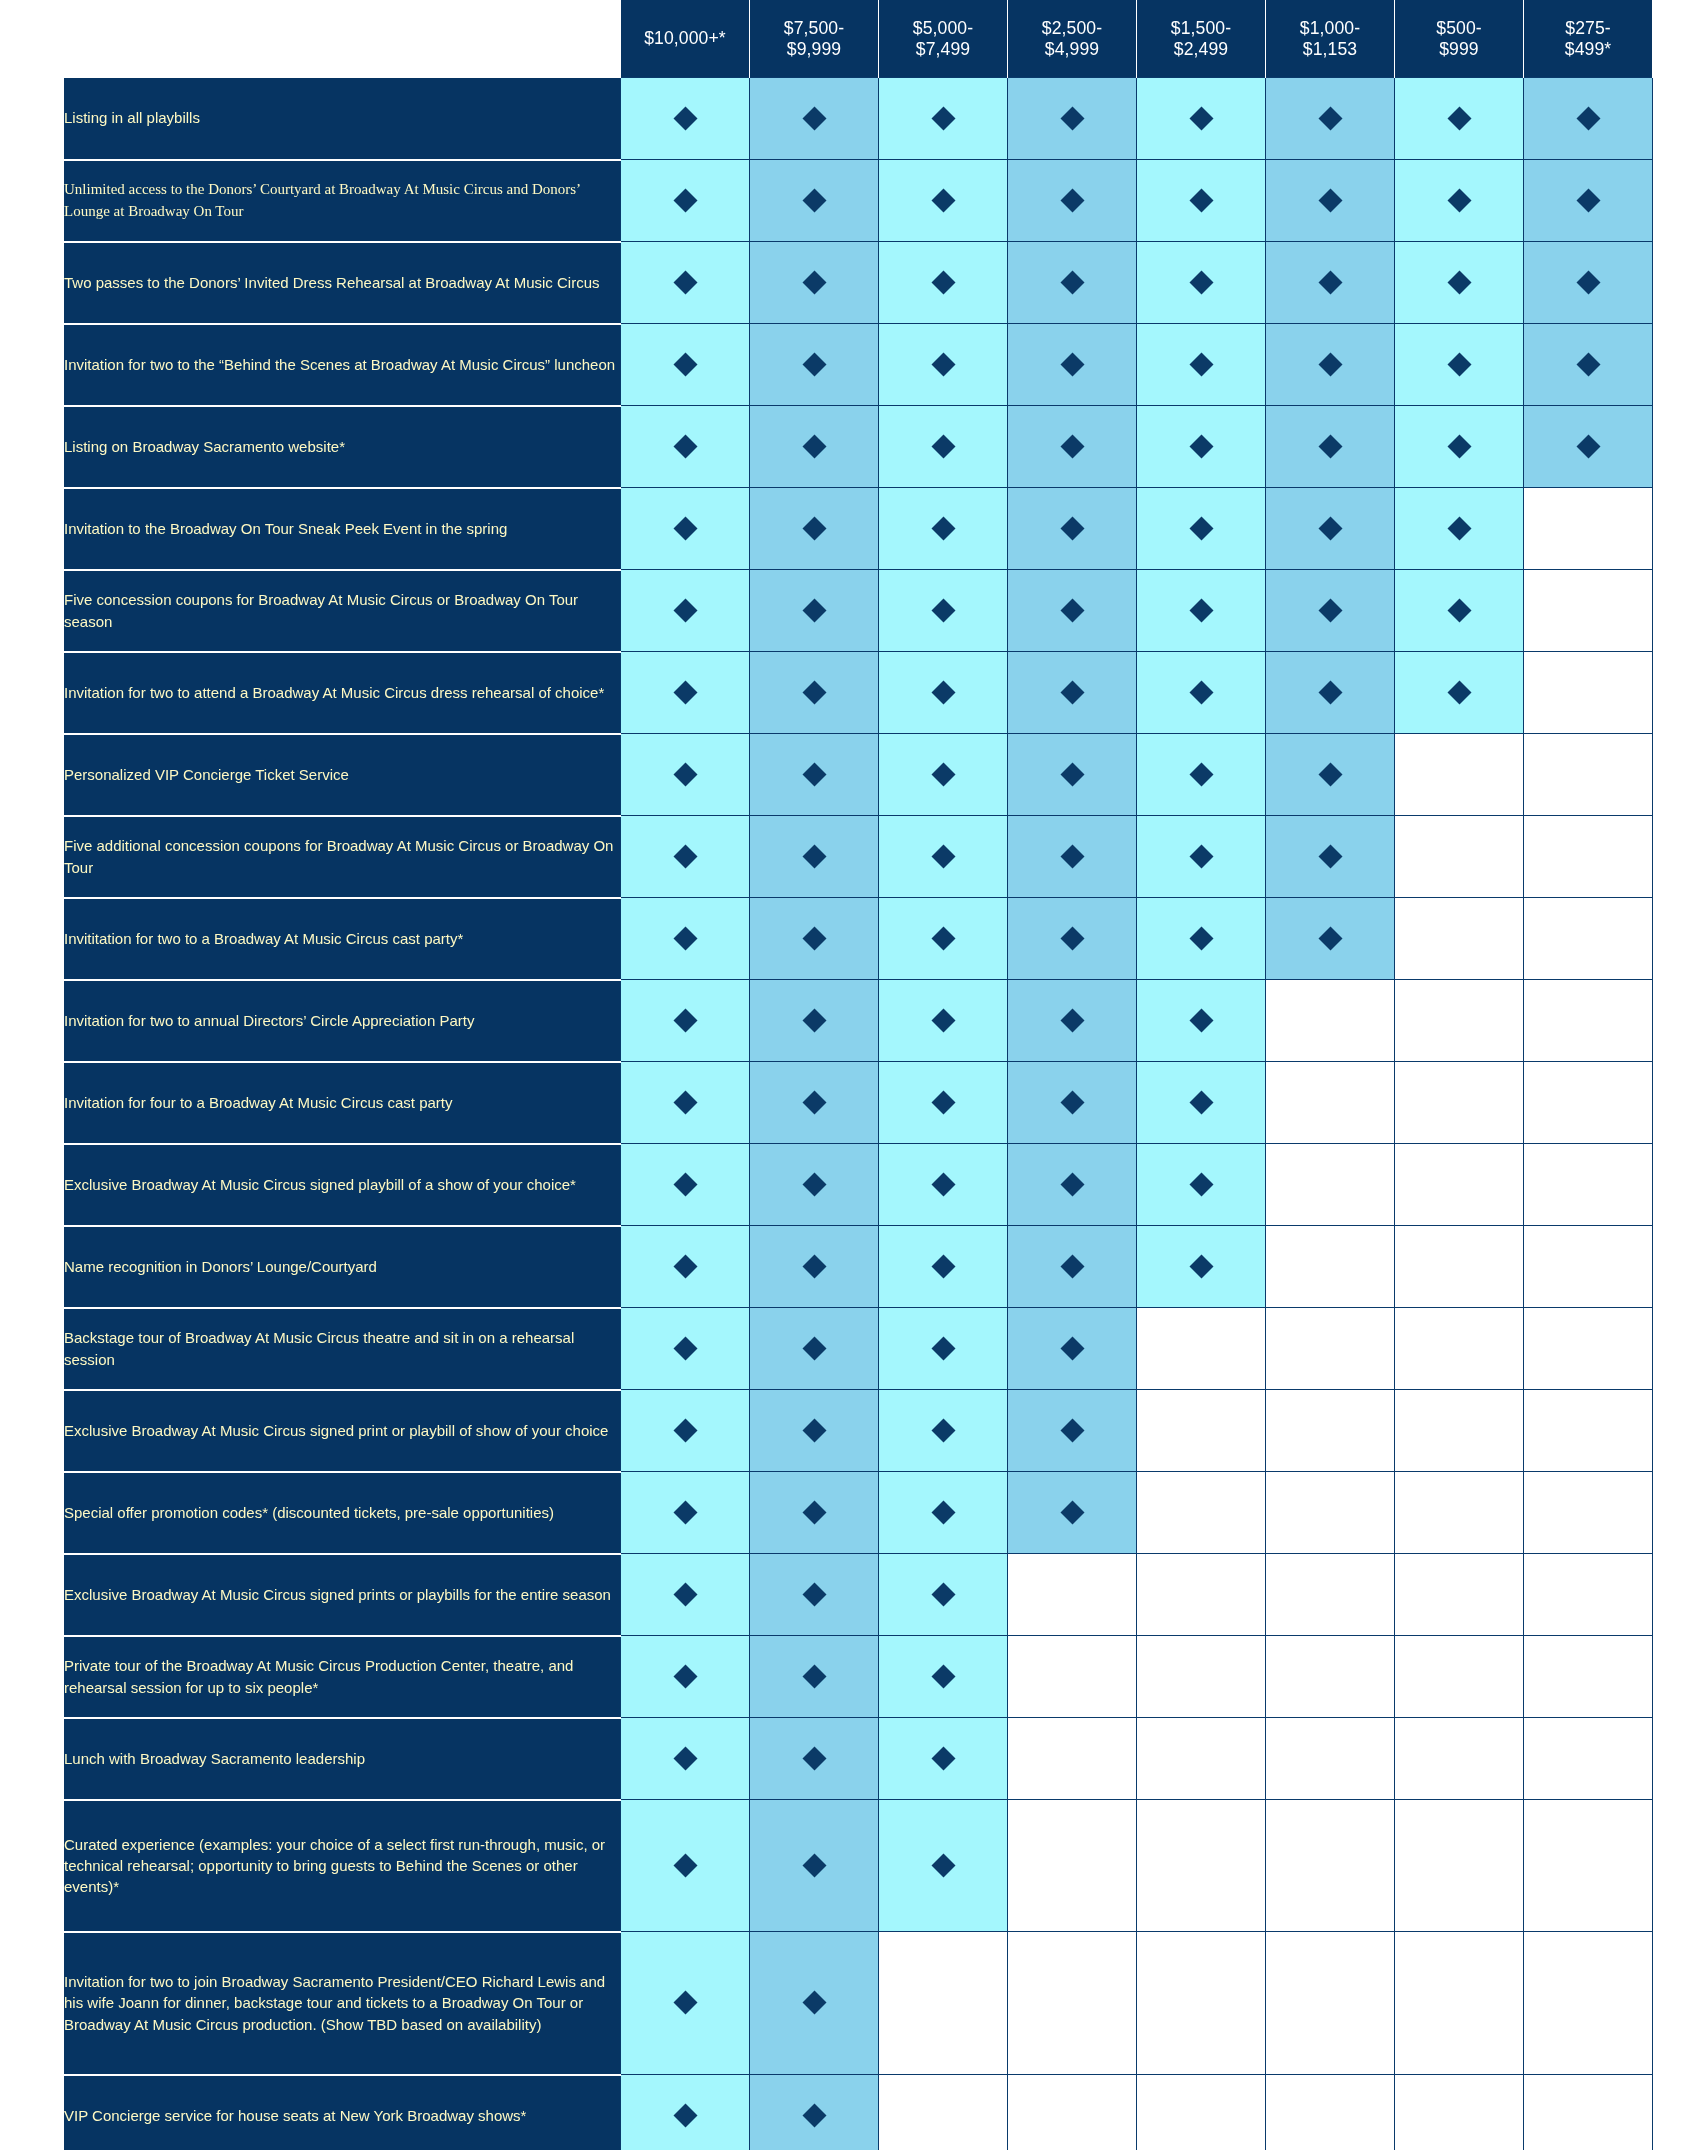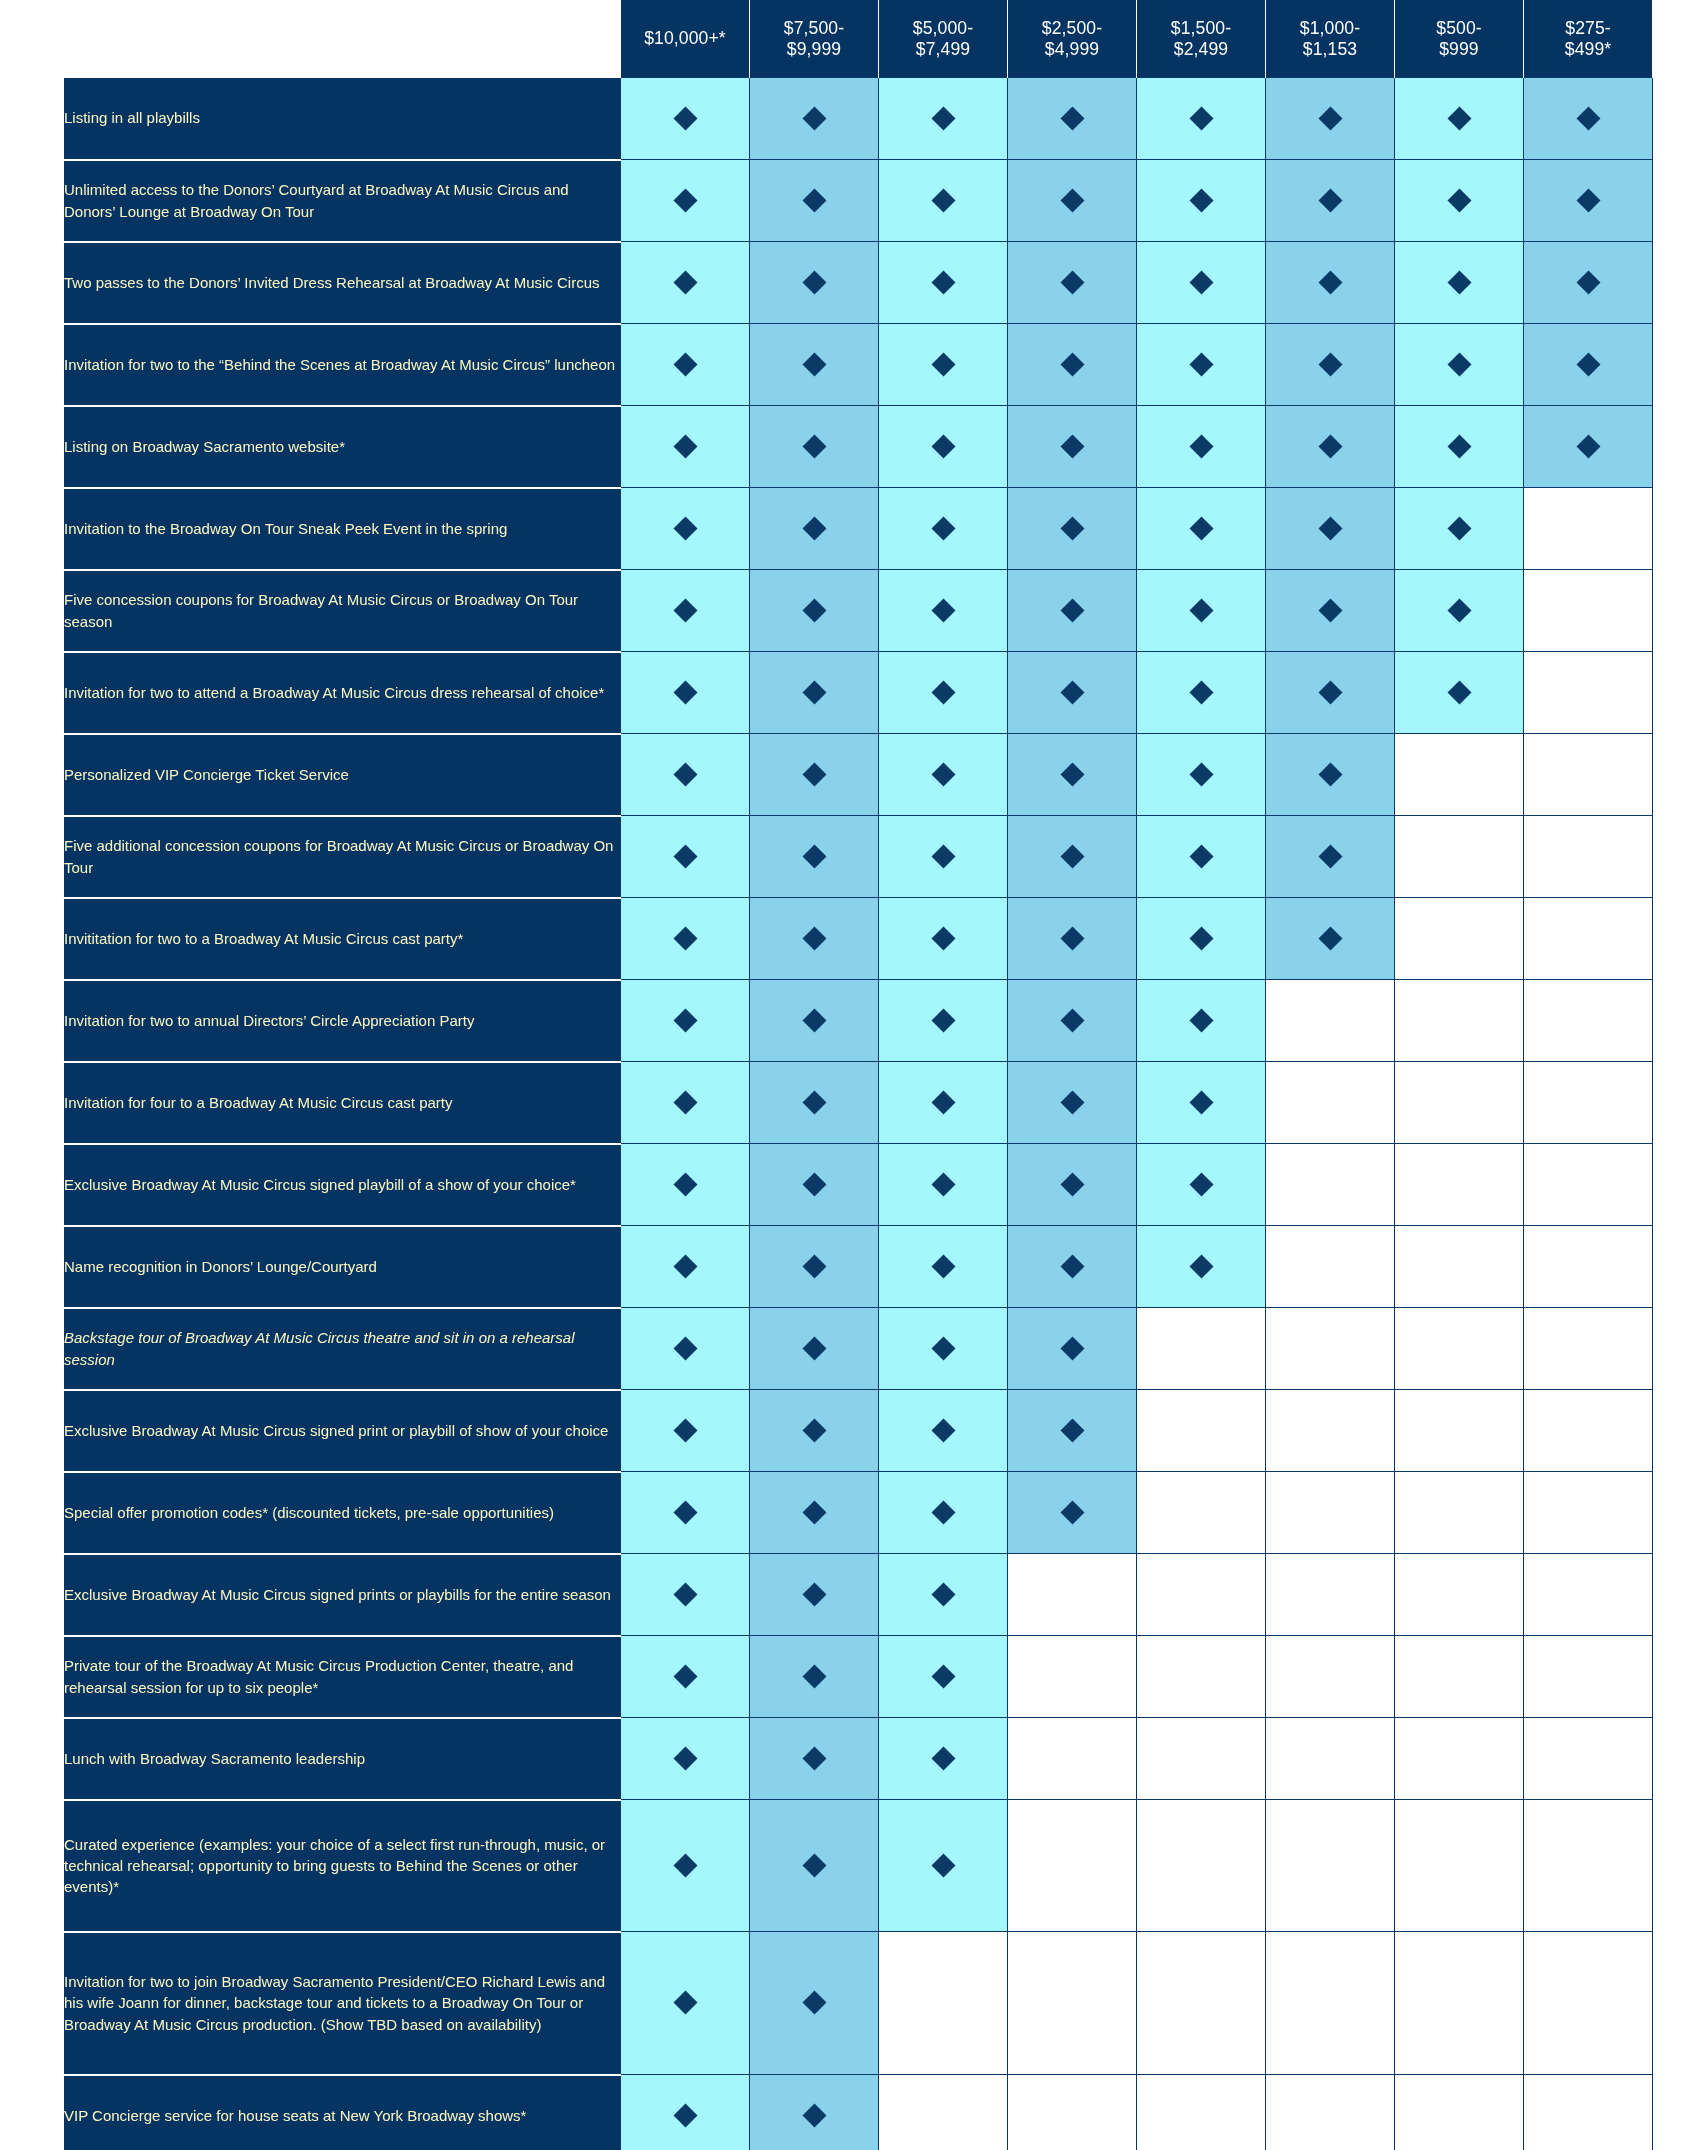--- a/index.html
+++ b/index.html
@@ -137,21 +137,21 @@
           <td class="row-label">Listing in all playbills</td>
           <td class="cell on tint-a"><span class="dia"></span></td>
           <td class="cell on tint-b"><span class="dia"></span></td>
           <td class="cell on tint-a"><span class="dia"></span></td>
           <td class="cell on tint-b"><span class="dia"></span></td>
           <td class="cell on tint-a"><span class="dia"></span></td>
           <td class="cell on tint-b"><span class="dia"></span></td>
           <td class="cell on tint-a"><span class="dia"></span></td>
           <td class="cell on tint-b"><span class="dia"></span></td>
         </tr>
-        <tr class="trow" style="height: 82px;">
+        <tr class="trow" style="height: 82px; font-family: Liberation Serif, serif;">
           <td class="row-label">Unlimited access to the Donors’ Courtyard at Broadway At Music Circus and Donors’ Lounge at Broadway On Tour</td>
           <td class="cell on tint-a"><span class="dia"></span></td>
           <td class="cell on tint-b"><span class="dia"></span></td>
           <td class="cell on tint-a"><span class="dia"></span></td>
           <td class="cell on tint-b"><span class="dia"></span></td>
           <td class="cell on tint-a"><span class="dia"></span></td>
           <td class="cell on tint-b"><span class="dia"></span></td>
           <td class="cell on tint-a"><span class="dia"></span></td>
           <td class="cell on tint-b"><span class="dia"></span></td>
         </tr>
@@ -291,21 +291,21 @@
           <td class="row-label">Name recognition in Donors’ Lounge/Courtyard</td>
           <td class="cell on tint-a"><span class="dia"></span></td>
           <td class="cell on tint-b"><span class="dia"></span></td>
           <td class="cell on tint-a"><span class="dia"></span></td>
           <td class="cell on tint-b"><span class="dia"></span></td>
           <td class="cell on tint-a"><span class="dia"></span></td>
           <td class="cell off tint-b"></td>
           <td class="cell off tint-a"></td>
           <td class="cell off tint-b"></td>
         </tr>
-        <tr class="trow" style="height: 82px; font-style: italic;">
+        <tr class="trow" style="height: 82px;">
           <td class="row-label">Backstage tour of Broadway At Music Circus theatre and sit in on a rehearsal session</td>
           <td class="cell on tint-a"><span class="dia"></span></td>
           <td class="cell on tint-b"><span class="dia"></span></td>
           <td class="cell on tint-a"><span class="dia"></span></td>
           <td class="cell on tint-b"><span class="dia"></span></td>
           <td class="cell off tint-a"></td>
           <td class="cell off tint-b"></td>
           <td class="cell off tint-a"></td>
           <td class="cell off tint-b"></td>
         </tr>

